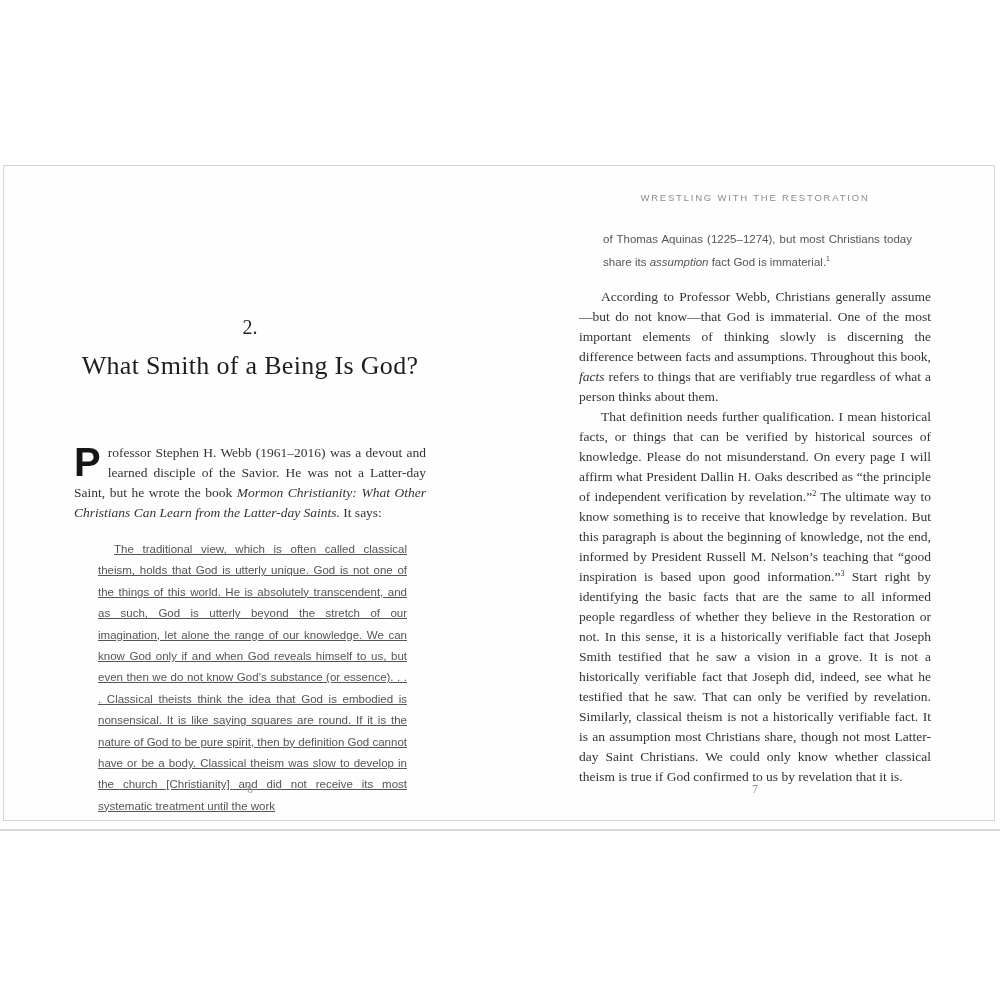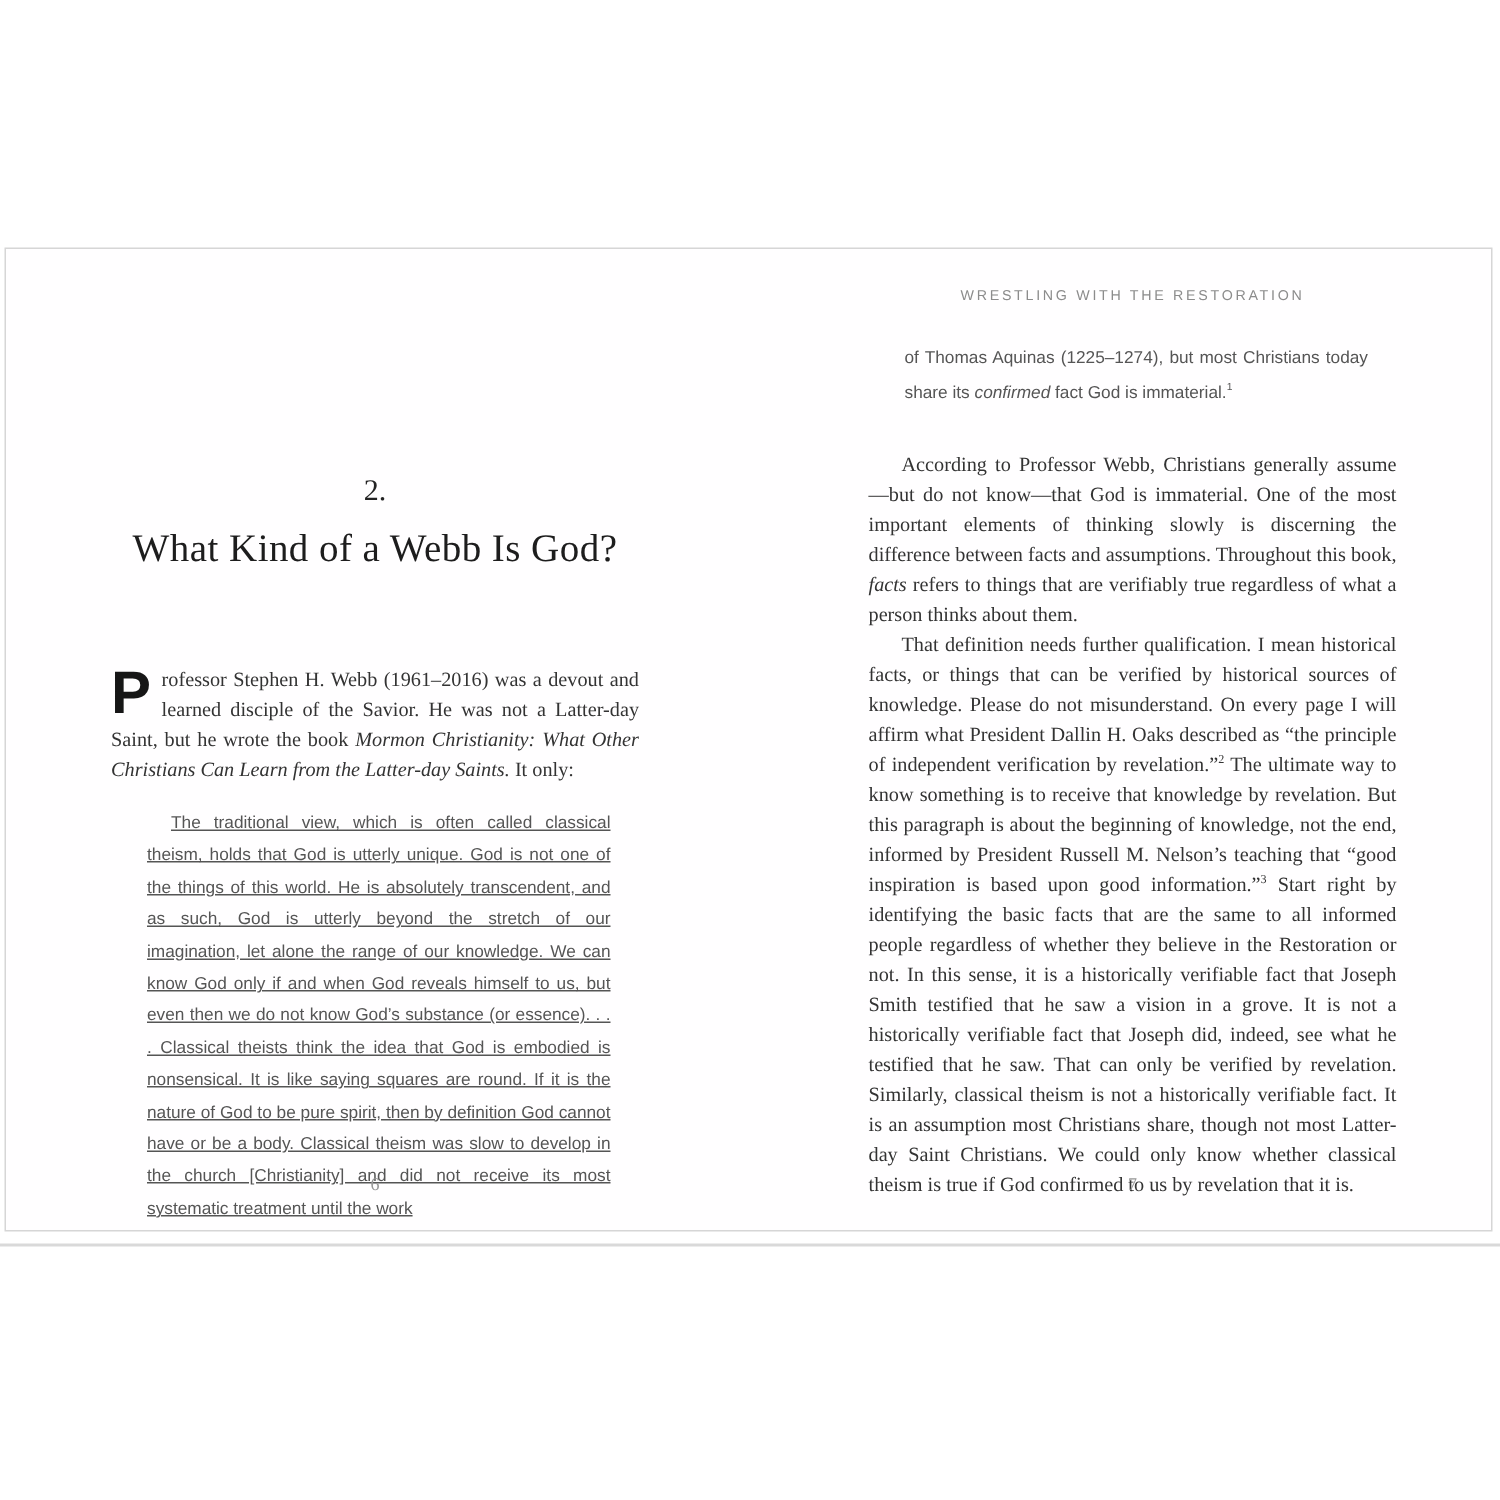--- a/index.html
+++ b/index.html
@@ -85,21 +85,21 @@
   .running-header {
     margin-top: 26px;
     text-align: center;
     font-family: "Liberation Sans", sans-serif;
     font-size: 9.5px;
     letter-spacing: 1.8px;
     color: #8c8c8c;
     white-space: nowrap;
   }
 
-  .rp-first { margin-top: 26px; }
+  .rp-first { margin-top: 13px; }
   .indent { text-indent: 22px; }
 
   sup {
     font-size: 0.6em;
     line-height: 0;
     vertical-align: super;
     letter-spacing: 0;
   }
 
   .folio {
@@ -112,33 +112,33 @@
   }
 </style>
 </head>
 <body>
 
 <div class="stage">
   <div class="spread">
 
     <div class="page page-left">
       <div class="chapter-number">2.</div>
-      <h1 class="chapter-title">What Kind of a Webb Is God?</h1>
+      <h1 class="chapter-title">What Smith of a Being Is God?</h1>
 
-      <p class="body-para opening-para"><span class="dropcap">P</span><span><span>rofessor Stephen H. Webb (1961–2016) was a devout and learned disciple of the Savior. He was not a Latter-day Saint, but he wrote the book </span><span style="font-style: italic;">Mormon Christianity: What Other Christians Can Learn from the Latter-day Saints.</span><span> It only:</span></span></p>
+      <p class="body-para opening-para"><span class="dropcap">P</span><span><span>rofessor Stephen H. Webb (1961–2016) was a devout and learned disciple of the Savior. He was not a Latter-day Saint, but he wrote the book </span><span style="font-style: italic;">Mormon Christianity: What Other Christians Can Learn from the Latter-day Saints.</span><span> It says:</span></span></p>
 
       <div class="quote quote-first-indent"><span>The traditional view, which is often called classical theism, holds that God is utterly unique. God is not one of the things of this world. He is absolutely transcendent, and as such, God is utterly beyond the stretch of our imagination, let alone the range of our knowledge. We can know God only if and when God reveals himself to us, but even then we do not know God’s substance (or essence). . . . Classical theists think the idea that God is embodied is nonsensical. It is like saying squares are round. If it is the nature of God to be pure spirit, then by definition God cannot have or be a body. Classical theism was slow to develop in the church [Christianity] and did not receive its most systematic treatment until the work</span></div>
 
       <div class="folio">6</div>
     </div>
 
     <div class="page page-right">
       <div class="running-header">WRESTLING WITH THE RESTORATION</div>
 
-      <div class="quote quote-cont"><span>of Thomas Aquinas (1225–1274), but most Christians today share its </span><span style="font-style: italic;">confirmed</span><span> fact God is immaterial.</span><sup>1</sup></div>
+      <div class="quote quote-cont"><span>of Thomas Aquinas (1225–1274), but most Christians today share its </span><span style="font-style: italic;">assumption</span><span> fact God is immaterial.</span><sup>1</sup></div>
 
       <p class="body-para rp-first indent"><span>According to Professor Webb, Christians generally assume—but do not know—that God is immaterial. One of the most important elements of thinking slowly is discerning the difference between facts and assumptions. Throughout this book, </span><span style="font-style: italic;">facts</span><span> refers to things that are verifiably true regardless of what a person thinks about them.</span></p>
 
       <p class="body-para indent"><span>That definition needs further qualification. I mean historical facts, or things that can be verified by historical sources of knowledge. Please do not misunderstand. On every page I will affirm what President Dallin H. Oaks described as “the principle of independent verification by revelation.”</span><sup>2</sup><span> The ultimate way to know something is to receive that knowledge by revelation. But this paragraph is about the beginning of knowledge, not the end, informed by President Russell M. Nelson’s teaching that “good inspiration is based upon good information.”</span><sup>3</sup><span> Start right by identifying the basic facts that are the same to all informed people regardless of whether they believe in the Restoration or not. In this sense, it is a historically verifiable fact that Joseph Smith testified that he saw a vision in a grove. It is not a historically verifiable fact that Joseph did, indeed, see what he testified that he saw. That can only be verified by revelation. Similarly, classical theism is not a historically verifiable fact. It is an assumption most Christians share, though not most Latter-day Saint Christians. We could only know whether classical theism is true if God confirmed to us by revelation that it is.</span></p>
 
 
       <div class="folio">7</div>
     </div>
 
   </div>

